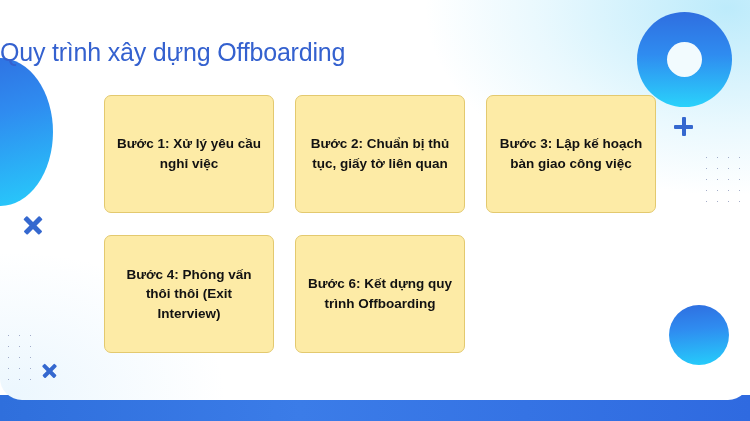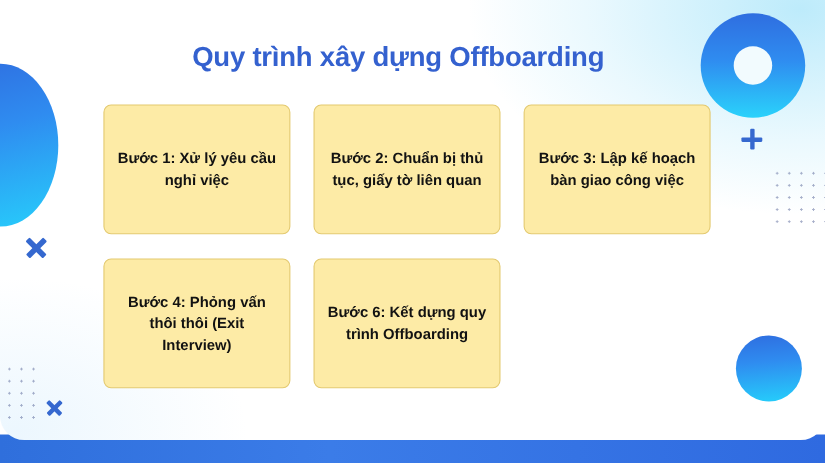--- a/index.html
+++ b/index.html
@@ -128,32 +128,31 @@
   }
   .dots.dots-right { left: 701px; top: 152px; width: 56px; height: 56px; }
   .dots.dots-left  { left: -8px;  top: 330px; width: 45px; height: 56px; }
 
   
   .title {
     position: absolute;
     left: 0;
     top: 38px;
     width: 724px;
-    text-align: center;
     font-size: 25px;
-    font-weight: bold;
+    font-weight: normal;
     color: #3461cf;
     letter-spacing: -0.2px;
     white-space: nowrap;
   }
 
   
   .grid {
     position: absolute;
-    left: 94px;
+    left: 104px;
     top: 95px;
     width: 552px;
     display: grid;
     grid-template-columns: 170px 170px 170px;
     grid-template-rows: 118px 118px;
     column-gap: 21px;
     row-gap: 22px;
   }
   .card {
     background: #fdeba6;

